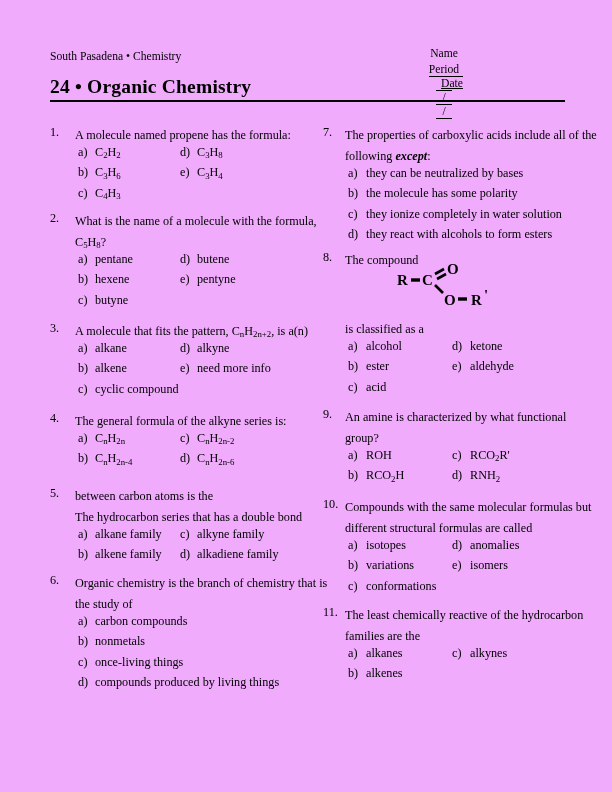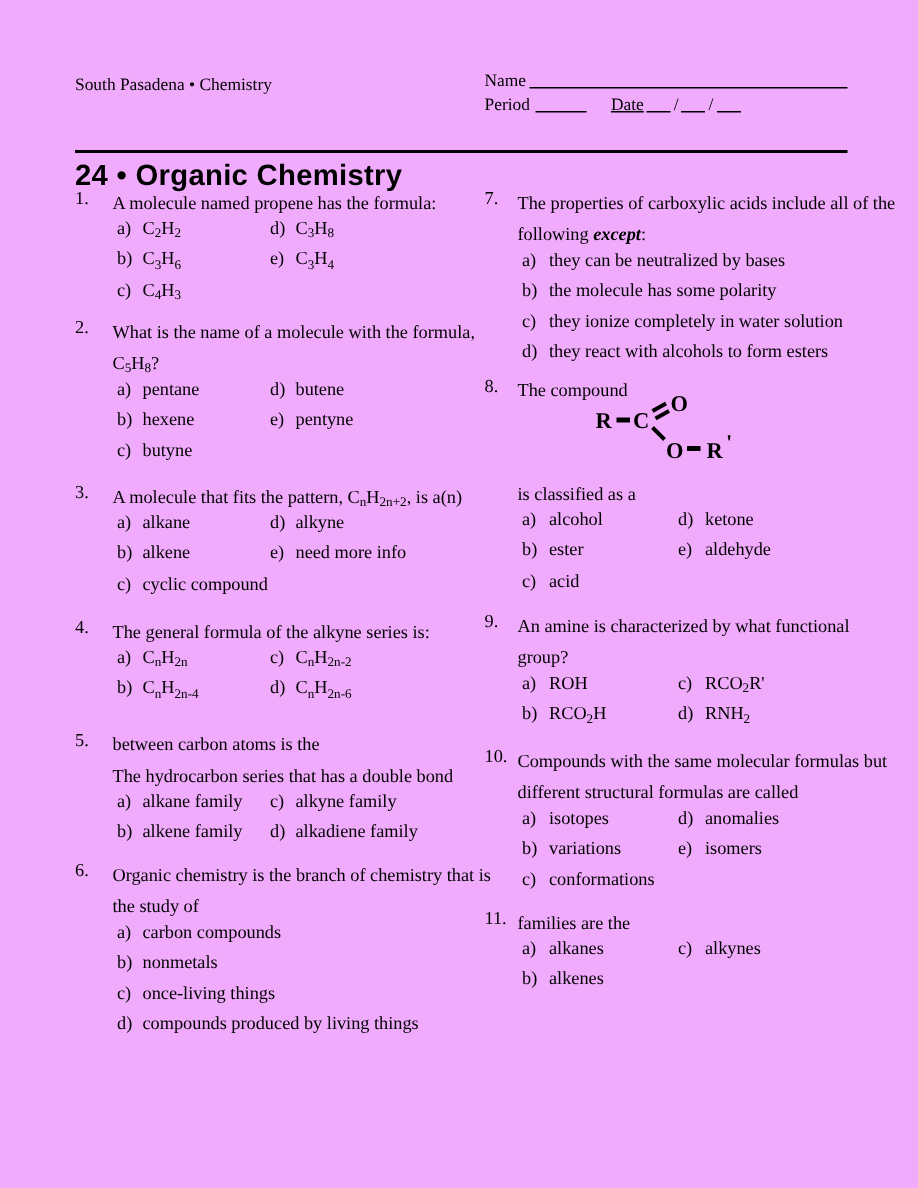--- a/index.html
+++ b/index.html
@@ -1,28 +1,28 @@
 <!DOCTYPE html>
 <html><head>
 <meta charset="utf-8">
 <style>
   html,body{margin:0;padding:0;background:#888;}
   .page{position:relative;width:612px;height:792px;margin:0 auto;background:#f0abfc;
         color:#000;font-family:"Liberation Serif",serif;font-size:12.2px;overflow:hidden;}
   
   .course{position:absolute;left:50px;top:50px;font-size:11.6px;}
   .hdr-right{position:absolute;left:323px;top:47px;width:242px;font-size:11.6px;}
-  .hrow{display:flex;align-items:flex-start;height:15.5px;}
+  .hrow{display:flex;align-items:center;height:15.5px;flex-direction:column;}
   .blank{display:inline-block;border-bottom:1px solid #000;height:11px;}
   .blank-name{flex:1;margin-left:2px;}
   .blank-period{width:34px;margin-left:4px;}
   .blank-date{width:16px;margin:0 2px;}
   .date-label{margin-left:16px;text-decoration:underline;}
-  .title{position:absolute;left:50px;top:76px;font-family:Liberation Sans, sans-serif;
-         font-weight:bold;font-size:19.5px;letter-spacing:0.2px;margin-top:30px;}
+  .title{position:absolute;left:50px;top:76px;font-family:Liberation Serif, serif;
+         font-weight:bold;font-size:19.5px;letter-spacing:0.2px;}
   .rule{position:absolute;left:50px;top:100px;width:515px;height:1.6px;background:#000;}
   .practice{position:absolute;left:50px;top:104px;width:515px;text-align:right;
             font-family:"Liberation Sans",sans-serif;font-weight:bold;font-size:12.5px;
             letter-spacing:4.2px;word-spacing:7px;}
   
   .q{position:absolute;display:flex;}
   .q.left{left:50px;width:282px;}
   .q.right{left:323px;width:252px;}
   .qnum{flex:0 0 auto;}
   .q.left .qnum{width:25px;}
@@ -417,20 +417,21 @@
               <span>conformations</span>
             </span>
         </div>
       </div>
     </div>
   </div>
 
   <div class="q right" style="top:605px">
     <span class="qnum">11.</span>
     <div class="qbody">
+      <div class="qline">The least chemically reactive of the hydrocarbon</div>
       <div class="qline">families are the</div>
       <div class="opts">
         <div class="orow">
           <span class="ocell">
               <span class="olet">a)</span>
               <span>alkanes</span>
             </span>
           <span class="ocell">
               <span class="olet">c)</span>
               <span>alkynes</span>

